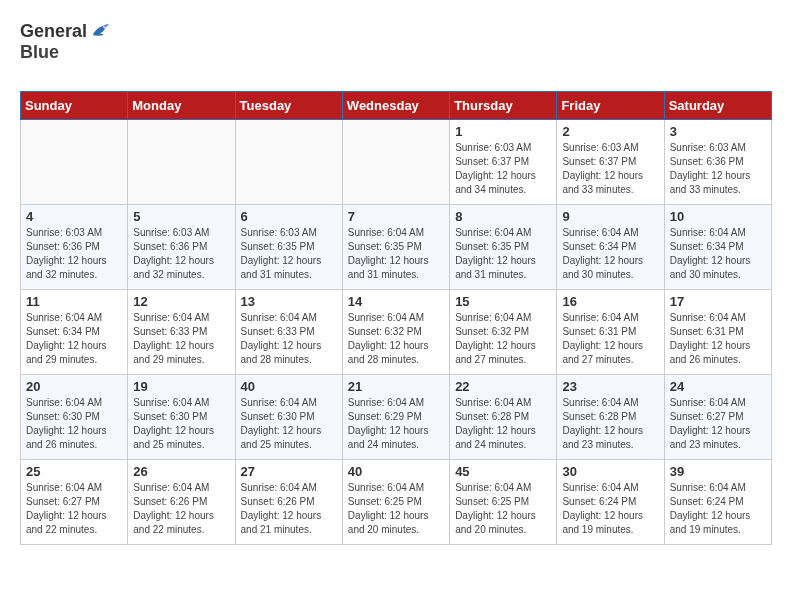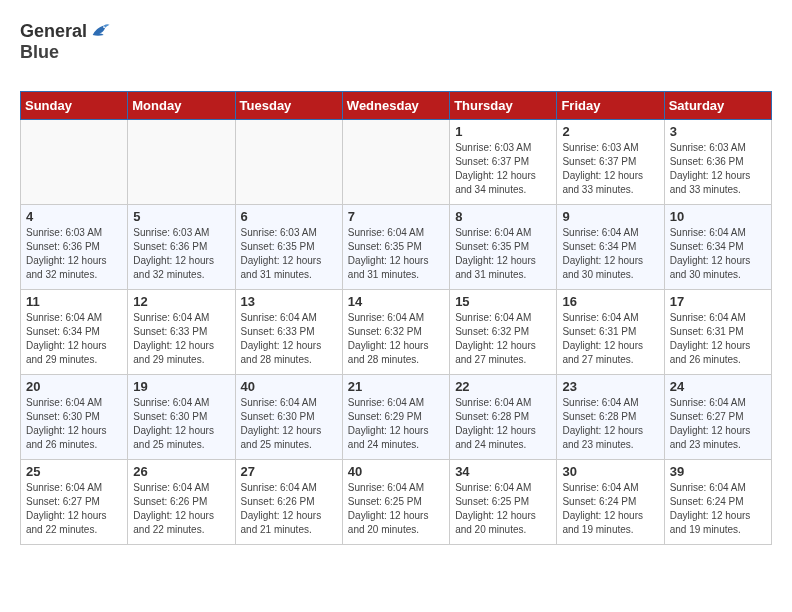--- a/index.html
+++ b/index.html
@@ -329,21 +329,21 @@
 and 21 minutes.</div>
         </td>
         <td>
           <span class="day-number">40</span>
           <div class="day-info" style="white-space: pre-line;">Sunrise: 6:04 AM
 Sunset: 6:25 PM
 Daylight: 12 hours
 and 20 minutes.</div>
         </td>
         <td>
-          <span class="day-number">34</span>
+          <span class="day-number">45</span>
           <div class="day-info" style="white-space: pre-line;">Sunrise: 6:04 AM
 Sunset: 6:25 PM
 Daylight: 12 hours
 and 20 minutes.</div>
         </td>
         <td>
           <span class="day-number">30</span>
           <div class="day-info" style="white-space: pre-line;">Sunrise: 6:04 AM
 Sunset: 6:24 PM
 Daylight: 12 hours

